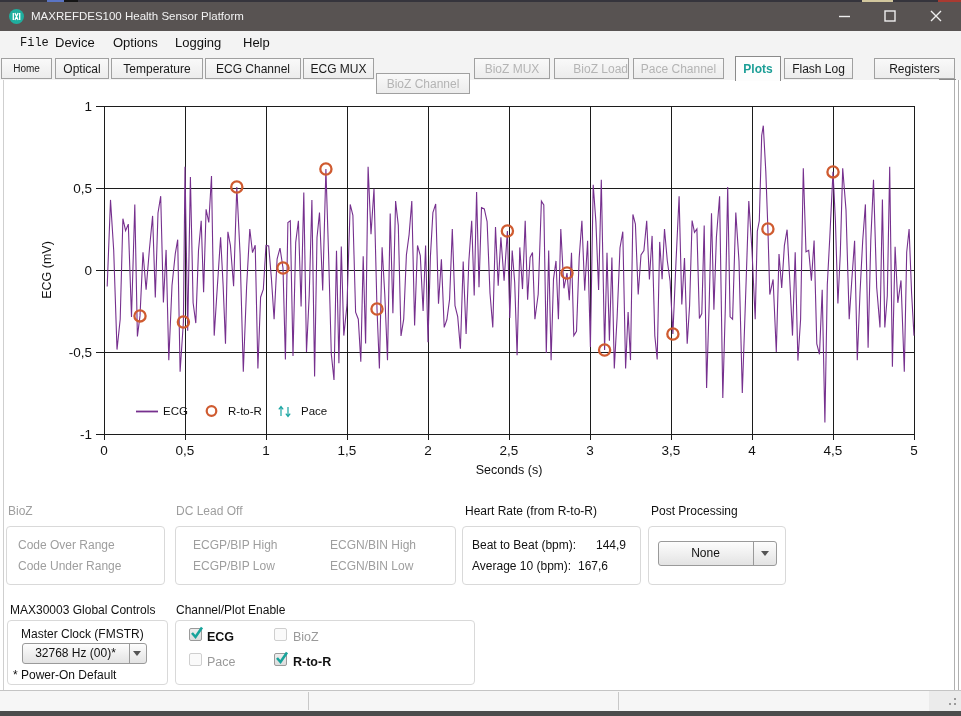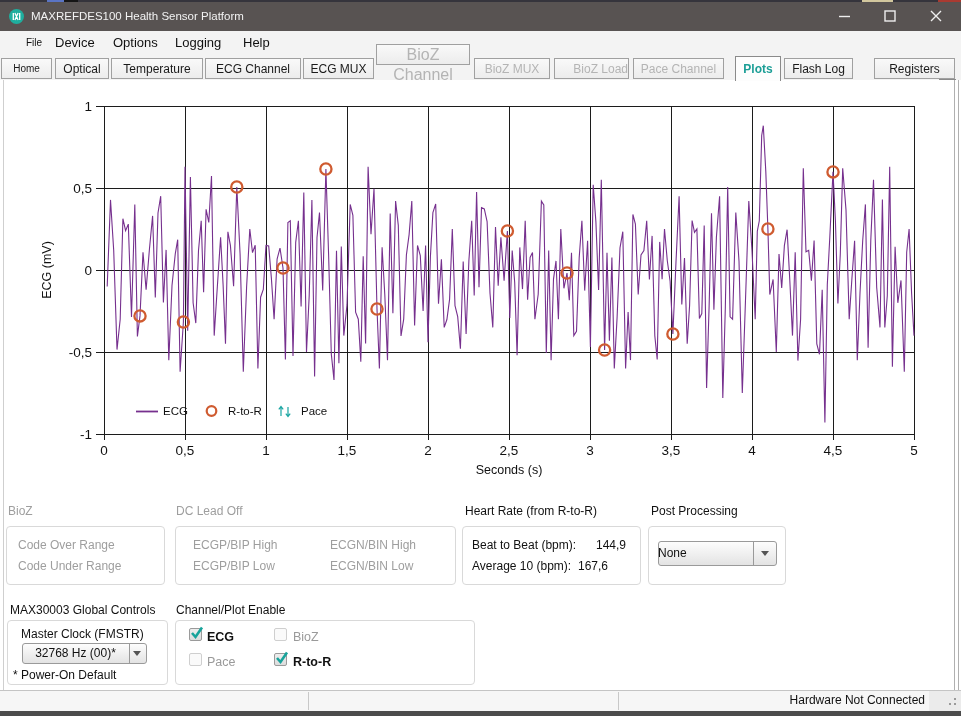--- a/index.html
+++ b/index.html
@@ -22,35 +22,35 @@
   <path d="M4.3 4 L4.3 11 M5.9 4 L9.1 11 M9.1 4 L5.9 11 M10.7 4 L10.7 11" stroke="#fff" stroke-width="1.3" fill="none"></path>
 </svg>
 <div class="abs" style="left:31px;top:2px;height:29px;line-height:29px;color:#f2f2f2;font-size:11.5px;">MAXREFDES100 Health Sensor Platform</div>
 <svg class="abs" style="left:836px;top:2px;" width="120" height="29" viewBox="0 0 120 29">
   <line x1="3" y1="14.5" x2="14" y2="14.5" stroke="#eee" stroke-width="1.4"></line>
   <rect x="49" y="9" width="10" height="10" fill="none" stroke="#eee" stroke-width="1.4"></rect>
   <path d="M95 9 L105 19 M105 9 L95 19" stroke="#eee" stroke-width="1.4"></path>
 </svg>
 
 <div class="abs" style="left:0;top:31px;width:961px;height:24px;background:#f3f3f3;"></div>
-<div class="abs" style="left:26px;top:31px;height:24px;line-height:24px;font-size:10px;color:#111;">File</div>
+<div class="abs" style="left:20px;top:31px;height:24px;line-height:24px;font-size:12px;color:#111;font-family:Liberation Mono, monospace;">File</div>
 <div class="abs" style="left:55px;top:31px;height:24px;line-height:24px;font-size:13px;color:#111;">Device</div>
 <div class="abs" style="left:113px;top:31px;height:24px;line-height:24px;font-size:13px;color:#111;">Options</div>
 <div class="abs" style="left:175px;top:31px;height:24px;line-height:24px;font-size:13px;color:#111;">Logging</div>
 <div class="abs" style="left:243px;top:31px;height:24px;line-height:24px;font-size:13px;color:#111;">Help</div>
 
 <div class="abs" style="left:0;top:55px;width:961px;height:25px;background:#f3f3f3;"></div>
 <div class="abs" style="left:0;top:80px;width:961px;height:610px;background:#fff;"></div>
 <div class="abs" style="left:939px;top:79px;width:17px;height:1px;background:#8a8a8a;"></div>
 <div class="abs" style="left:1px;top:58px;width:51px;height:21px;border:1px solid #a0a0a0;background:linear-gradient(#f9f9f9,#ececec);color:#1a1a1a;font-size:10px;text-align:center;line-height:20px;">Home</div>
     <div class="abs" style="left:55px;top:58px;width:54px;height:21px;border:1px solid #a0a0a0;background:linear-gradient(#f9f9f9,#ececec);color:#1a1a1a;font-size:12px;text-align:center;line-height:20px;">Optical</div>
     <div class="abs" style="left:111px;top:58px;width:92px;height:21px;border:1px solid #a0a0a0;background:linear-gradient(#f9f9f9,#ececec);color:#1a1a1a;font-size:12px;text-align:center;line-height:20px;">Temperature</div>
     <div class="abs" style="left:205px;top:58px;width:96px;height:21px;border:1px solid #a0a0a0;background:linear-gradient(#f9f9f9,#ececec);color:#1a1a1a;font-size:12px;text-align:center;line-height:20px;">ECG Channel</div>
     <div class="abs" style="left:303px;top:58px;width:71px;height:21px;border:1px solid #a0a0a0;background:linear-gradient(#f9f9f9,#ececec);color:#1a1a1a;font-size:12px;text-align:center;line-height:20px;">ECG MUX</div>
-    <div class="abs" style="left:376px;top:44px;width:94px;height:21px;border:1px solid #a0a0a0;background:linear-gradient(#f9f9f9,#ececec);color:#b4b4b4;font-size:16px;text-align:center;line-height:20px;">BioZ Channel</div>
+    <div class="abs" style="left:376px;top:73px;width:94px;height:21px;border:1px solid #a0a0a0;background:linear-gradient(#f9f9f9,#ececec);color:#b4b4b4;font-size:12px;text-align:center;line-height:20px;">BioZ Channel</div>
     <div class="abs" style="left:474px;top:58px;width:76px;height:21px;border:1px solid #a0a0a0;background:linear-gradient(#f9f9f9,#ececec);color:#b4b4b4;font-size:12px;text-align:center;line-height:20px;">BioZ MUX</div>
     <div class="abs" style="left:554px;top:58px;width:75px;height:21px;border:1px solid #a0a0a0;background:linear-gradient(#f9f9f9,#ececec);color:#b4b4b4;font-size:12px;text-align:right;line-height:20px;">BioZ Load</div>
     <div class="abs" style="left:633px;top:58px;width:91px;height:21px;border:1px solid #a0a0a0;background:linear-gradient(#f9f9f9,#ececec);color:#b4b4b4;font-size:12px;text-align:center;line-height:20px;">Pace Channel</div>
     <div class="abs" style="left:735px;top:56px;width:46px;height:25px;border:1px solid #8a8a8a;border-bottom:none;background:#fdfdfd;color:#1b9e96;font-weight:bold;font-size:12px;text-align:center;line-height:24px;z-index:3;">Plots</div>
     <div class="abs" style="left:784px;top:58px;width:69px;height:21px;border:1px solid #a0a0a0;background:linear-gradient(#f9f9f9,#ececec);color:#1a1a1a;font-size:12px;text-align:center;line-height:20px;">Flash Log</div>
     <div class="abs" style="left:858px;top:58px;width:81px;height:21px;border:1px solid #a0a0a0;background:linear-gradient(#f9f9f9,#ececec);color:#1a1a1a;font-size:12px;text-align:center;line-height:20px;margin-left:16px;">Registers</div>
 
 <div class="abs" style="left:3px;top:80px;width:1px;height:610px;background:#cfcfcf;"></div>
 <div class="abs" style="left:954px;top:80px;width:1px;height:610px;background:#b0b0b0;"></div>
 <div class="abs" style="left:958px;top:80px;width:1px;height:610px;background:#b0b0b0;"></div>
@@ -127,21 +127,21 @@
 <div class="lbl" style="left:465px;top:504px;">Heart Rate (from R-to-R)</div>
 <div class="abs" style="left:462px;top:526px;width:179px;height:59px;border:1px solid #d9d9d9;border-radius:4px;"></div>
 <div class="lbl" style="left:472px;top:538px;">Beat to Beat (bpm):</div>
 <div class="lbl" style="left:560px;top:538px;width:66px;text-align:right;">144,9</div>
 <div class="lbl" style="left:472px;top:559px;text-align:center;">Average 10 (bpm):</div>
 <div class="lbl" style="left:560px;top:559px;width:66px;text-align:center;">167,6</div>
 
 <div class="lbl" style="left:651px;top:504px;">Post Processing</div>
 <div class="abs" style="left:648px;top:526px;width:138px;height:59px;border:1px solid #d9d9d9;border-radius:4px;"></div>
 <div class="abs" style="left:658px;top:541px;width:119px;height:25px;border:1px solid #9a9a9a;border-radius:3px;background:linear-gradient(#fdfdfd,#e3e3e3);"></div>
-<div class="abs" style="left:658px;top:541px;width:95px;height:25px;line-height:25px;text-align:left;font-size:12px;color:#111;">None</div>
+<div class="abs" style="left:658px;top:541px;width:95px;height:25px;line-height:25px;text-align:center;font-size:12px;color:#111;">None</div>
 <div class="abs" style="left:753px;top:542px;width:23px;height:23px;border-left:1px solid #9a9a9a;"></div>
 <div class="abs" style="left:761px;top:551px;width:0;height:0;border-left:4px solid transparent;border-right:4px solid transparent;border-top:5px solid #555;"></div>
 
 
 <div class="lbl" style="left:10px;top:603px;">MAX30003 Global Controls</div>
 <div class="abs" style="left:7px;top:620px;width:161px;height:65px;border:1px solid #d9d9d9;border-radius:4px;"></div>
 <div class="lbl" style="left:21px;top:627px;">Master Clock (FMSTR)</div>
 <div class="abs" style="left:22px;top:643px;width:125px;height:21px;border:1px solid #9a9a9a;border-radius:3px;background:linear-gradient(#fdfdfd,#e3e3e3);"></div>
 <div class="abs" style="left:22px;top:643px;width:107px;height:21px;line-height:21px;text-align:center;font-size:12px;color:#111;">32768 Hz (00)*</div>
 <div class="abs" style="left:129px;top:644px;width:17px;height:19px;border-left:1px solid #9a9a9a;"></div>
@@ -162,21 +162,20 @@
 <div class="abs" style="left:274px;top:653px;width:13px;height:13px;border:1px solid #9a9a9a;border-radius:2px;background:linear-gradient(#eee,#dcdcdc);"></div>
 <svg class="abs" style="left:274px;top:650px;" width="16" height="16" viewBox="0 0 16 16">
       <path d="M3 8 L6.5 12 L13 2.5" stroke="#18a39b" stroke-width="2.6" fill="none"></path>
     </svg>
 <div class="abs" style="left:293px;top:655px;font-size:12.5px;font-weight:bold;color:#111;">R-to-R</div>
 
 <div class="abs" style="left:0;top:690px;width:961px;height:21px;background:#f6f6f6;border-top:1px solid #c4c4c4;"></div>
 <div class="abs" style="left:308px;top:692px;width:1px;height:18px;background:#c8c8c8;"></div>
 <div class="abs" style="left:618px;top:692px;width:1px;height:18px;background:#c8c8c8;"></div>
 <div class="abs" style="left:929px;top:691px;width:32px;height:20px;background:#ebebeb;"></div>
-<div class="abs" style="left:700px;top:690px;width:225px;height:21px;line-height:21px;text-align:right;font-size:12px;color:#111;">Hardware Not Connected</div>
 <svg class="abs" style="left:944px;top:697px;" width="14" height="14" viewBox="0 0 14 14">
   <g fill="#9a9a9a">
         <rect x="10" y="1" width="2" height="2"></rect>
         <rect x="10" y="6" width="2" height="2"></rect>
         <rect x="5" y="6" width="2" height="2"></rect>
       </g>
 </svg>
 
 <div class="abs" style="left:0;top:711px;width:961px;height:5px;background:#4c4c4c;"></div>
 

